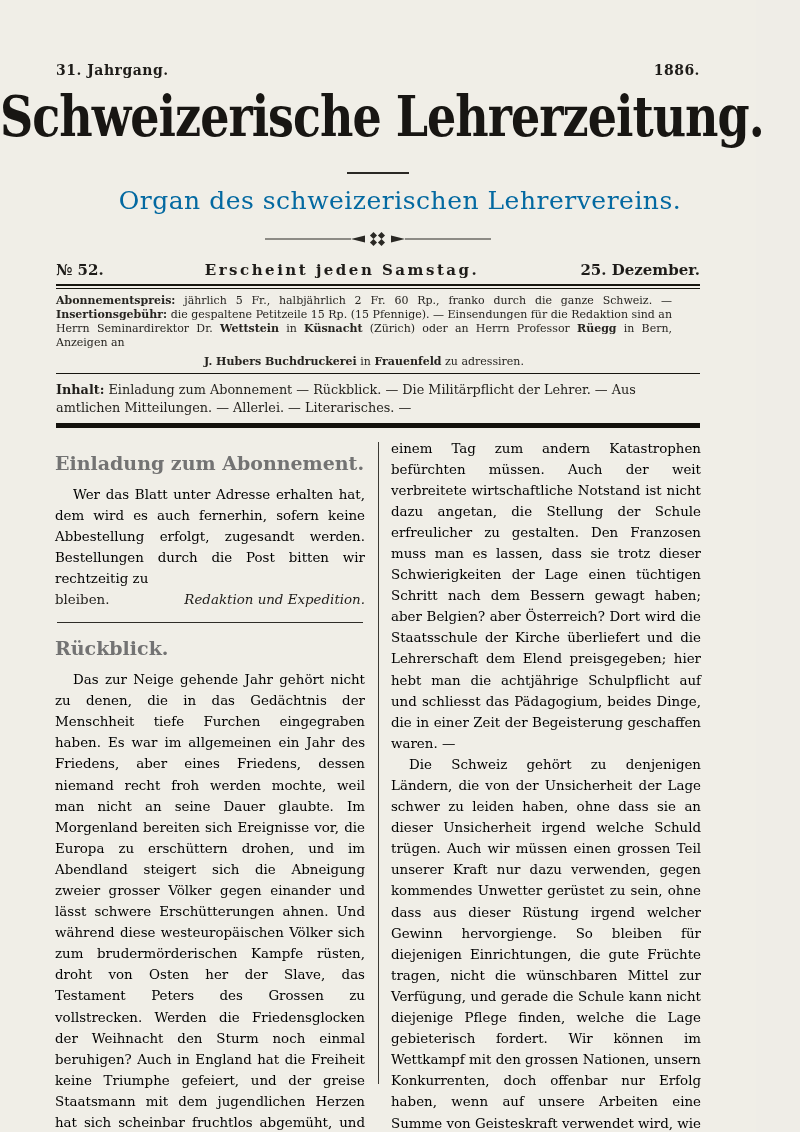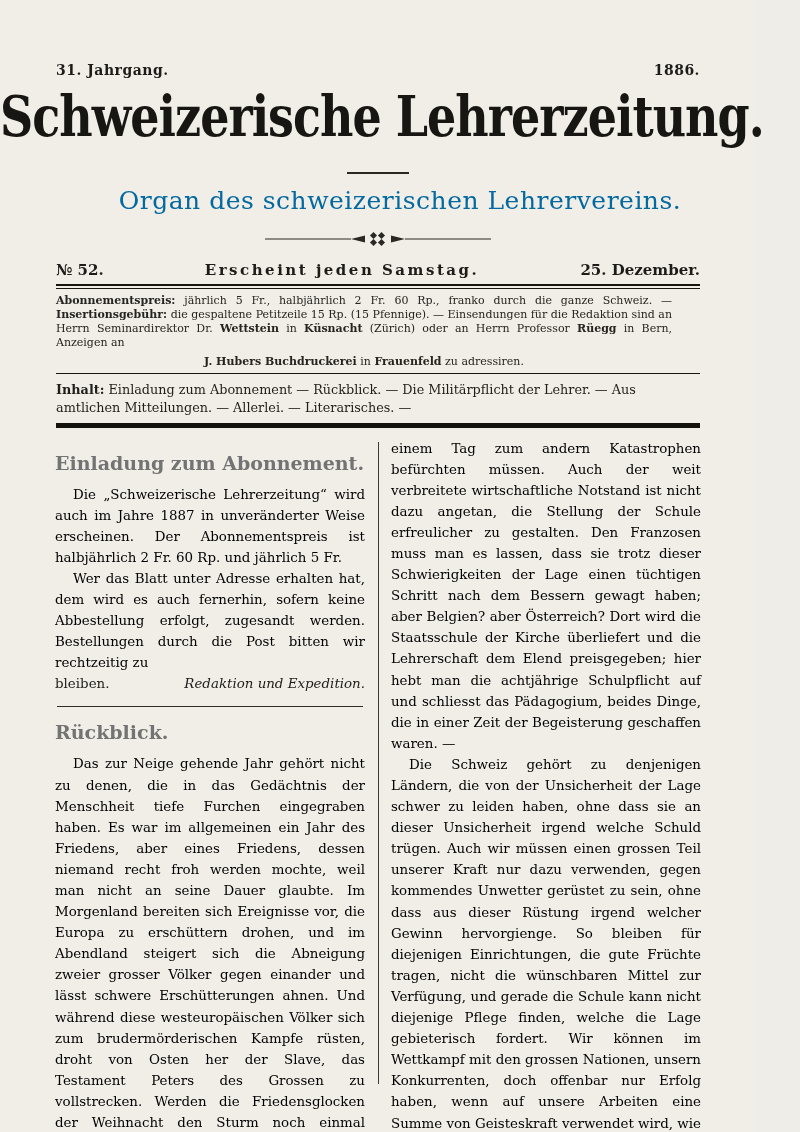--- a/index.html
+++ b/index.html
@@ -108,21 +108,20 @@
     <span class="label">Inhalt:</span><span> Einladung zum Abonnement — Rückblick. — Die Militärpflicht der Lehrer. — Aus amtlichen Mitteilungen. — Allerlei. — Literarisches. —</span>
   </div>
 
   <div class="heavy-rule"></div>
 
   <div class="columns">
     <div class="col-divider"></div>
 
     <div class="col">
       <div class="article-heading">Einladung zum Abonnement.</div>
-      <p>Die „Schweizerische Lehrerzeitung“ wird auch im Jahre 1887 in unveränderter Weise erscheinen. Der Abonnementspreis ist halbjährlich 2 Fr. 60 Rp. und jährlich 5 Fr.</p>
       <p>Wer das Blatt unter Adresse erhalten hat, dem wird es auch fernerhin, sofern keine Abbestellung erfolgt, zugesandt werden. Bestellungen durch die Post bitten wir rechtzeitig zu</p>
       <div class="sig-row">
         <span>bleiben.</span>
         <span class="sig">Redaktion und Expedition.</span>
       </div>
       <div class="article-divider"></div>
       <div class="article-heading">Rückblick.</div>
       <p>Das zur Neige gehende Jahr gehört nicht zu denen, die in das Gedächtnis der Menschheit tiefe Furchen eingegraben haben. Es war im allgemeinen ein Jahr des Friedens, aber eines Friedens, dessen niemand recht froh werden mochte, weil man nicht an seine Dauer glaubte. Im Morgenland bereiten sich Ereignisse vor, die Europa zu erschüttern drohen, und im Abendland steigert sich die Abneigung zweier grosser Völker gegen einander und lässt schwere Erschütterungen ahnen. Und während diese westeuropäischen Völker sich zum brudermörderischen Kampfe rüsten, droht von Osten her der Slave, das Testament Peters des Grossen zu vollstrecken. Werden die Friedensglocken der Weihnacht den Sturm noch einmal beruhigen? Auch in England hat die Freiheit keine Triumphe gefeiert, und der greise Staatsmann mit dem jugendlichen Herzen hat sich scheinbar fruchtlos abgemüht, und es ist ihm nicht gelungen, das alte Unrecht gut zu machen, das die Eroberer einst den Iren angetan. Die Schlagbäume zwischen den Völkern haben sich vermehrt, die Kanonen sind geladen und die Schwerter geschliffen.</p>
 
     </div>

